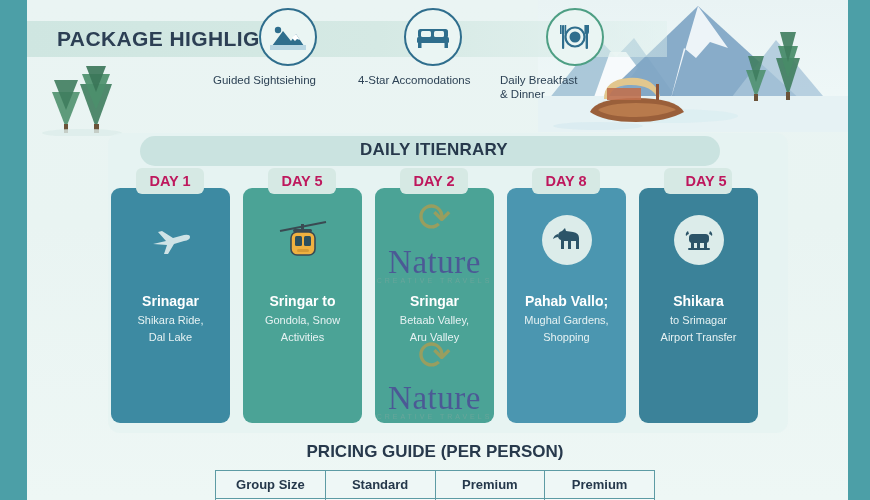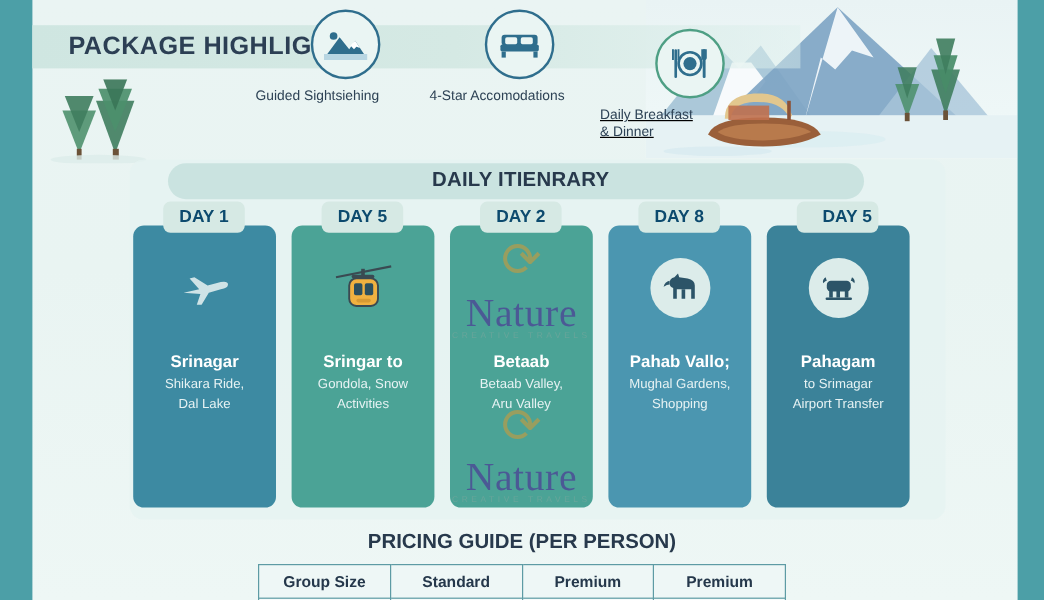--- a/index.html
+++ b/index.html
@@ -64,21 +64,21 @@
     font-size:17px; font-weight:bold; color:#27394c; letter-spacing:.2px;
   }
 
   .day-card {
     position:absolute; top:188px; width:119px; height:235px;
     border-radius:9px; color:#ffffff; text-align:center;
   }
   .day-badge {
     position:absolute; top:168px; width:68px; height:26px;
     background:#d6e9e4; border-radius:6px;
-    font-size:14.5px; font-weight:bold; color:#0c4a6e;
+    font-size:14.5px; font-weight:bold; color:#be185d;
     display:flex; align-items:center; justify-content:center;
     z-index:4;
   }
   .card-icon {
     position:absolute; left:0; right:0; top:24px; height:56px;
     display:flex; align-items:center; justify-content:center;
   }
   .icon-disc {
     width:50px; height:50px; border-radius:50%; background:#dcecea;
     display:flex; align-items:center; justify-content:center;
@@ -187,21 +187,21 @@
         <rect x="5" y="7" width="10" height="6" rx="1.5" fill="#eaf5f3"></rect>
         <rect x="18" y="7" width="10" height="6" rx="1.5" fill="#eaf5f3"></rect>
         <rect x="1" y="13" width="32" height="6" rx="1.5" fill="#2f6e8d"></rect>
         <rect x="2" y="19" width="3.5" height="5" fill="#2f6e8d"></rect>
         <rect x="28.5" y="19" width="3.5" height="5" fill="#2f6e8d"></rect>
       </svg>
     </div>
     <div class="hl-label">4-Star Accomodations</div>
   </div>
 
-  <div class="hl-item" style="left:500px; top:24px;text-decoration:underline;">
+  <div class="hl-item" style="left:500px; top:8px;">
     <div class="hl-circle green">
       <svg width="38" height="30" viewBox="0 0 38 30">
         <circle cx="19" cy="15" r="9.5" fill="none" stroke="#2f6e8d" stroke-width="2.2"></circle>
         <circle cx="19" cy="15" r="5.5" fill="#2f6e8d"></circle>
         <rect x="6" y="3" width="2.2" height="24" rx="1" fill="#2f6e8d"></rect>
         <rect x="4" y="3" width="1.6" height="9" fill="#2f6e8d"></rect>
         <rect x="8.6" y="3" width="1.6" height="9" fill="#2f6e8d"></rect>
         <rect x="29.6" y="3" width="2.4" height="24" rx="1" fill="#2f6e8d"></rect>
         <path d="M28.4 3 h4.6 v7 a2.3 2.3 0 0 1 -4.6 0 Z" fill="#2f6e8d"></path>
       </svg>
@@ -257,21 +257,21 @@
       <div class="wm-sub">CREATIVE TRAVELS</div>
     </div>
     <div class="wm" style="left:0; right:0; top:150px;">
       <div class="wm-swirl">⟳</div>
     </div>
     <div class="wm" style="left:-12px; right:-12px; top:192px;">
       <div class="wm-word">Nature</div>
       <div class="wm-sub">CREATIVE TRAVELS</div>
     </div>
     <div class="card-text" style="z-index:3;">
-      <div class="card-title">Betaab</div>
+      <div class="card-title">Sringar</div>
       <div class="card-sub" style="white-space:pre-line">Betaab Valley,
 Aru Valley</div>
     </div>
   </div>
   <div class="day-badge" style="left:400px;">DAY 2</div>
 
   <div class="day-card" style="left:507px; background:#4b96b0;">
     <div class="card-icon">
       <div class="icon-disc">
         <svg width="32" height="26" viewBox="0 0 32 26">
@@ -297,21 +297,21 @@
           <path d="M27 4 Q30 6 29 9 Q27 7 26 7 Z" fill="#2c5468"></path>
           <rect x="6" y="7" width="20" height="9" rx="3.5" fill="#2c5468"></rect>
           <rect x="8" y="15" width="3" height="6" fill="#2c5468"></rect>
           <rect x="14" y="15" width="3" height="6" fill="#2c5468"></rect>
           <rect x="21" y="15" width="3" height="6" fill="#2c5468"></rect>
           <rect x="5" y="21" width="22" height="2" rx="1" fill="#2c5468"></rect>
         </svg>
       </div>
     </div>
     <div class="card-text">
-      <div class="card-title">Pahagam</div>
+      <div class="card-title">Shikara</div>
       <div class="card-sub" style="white-space:pre-line">to Srimagar
 Airport Transfer</div>
     </div>
   </div>
   <div class="day-badge" style="left:664px;padding-left:16px;">DAY 5</div>
 
   <div class="pricing-title">PRICING GUIDE (PER PERSON)</div>
   <table class="price-table">
     <thead>
       <tr>

